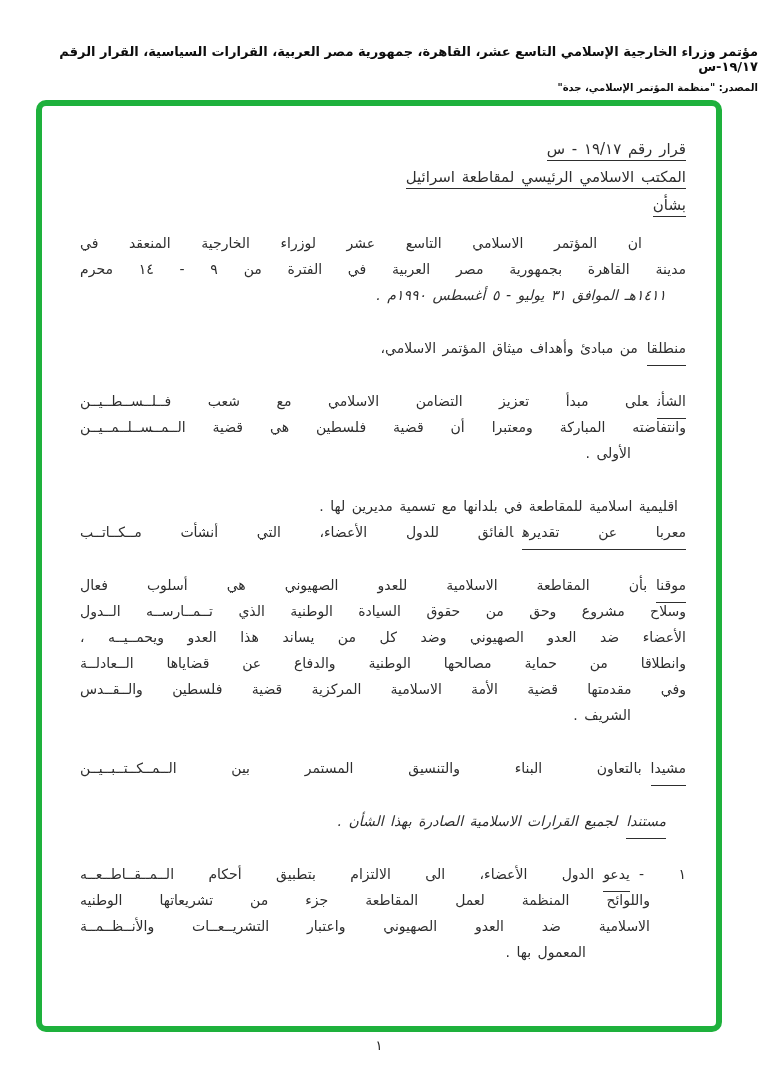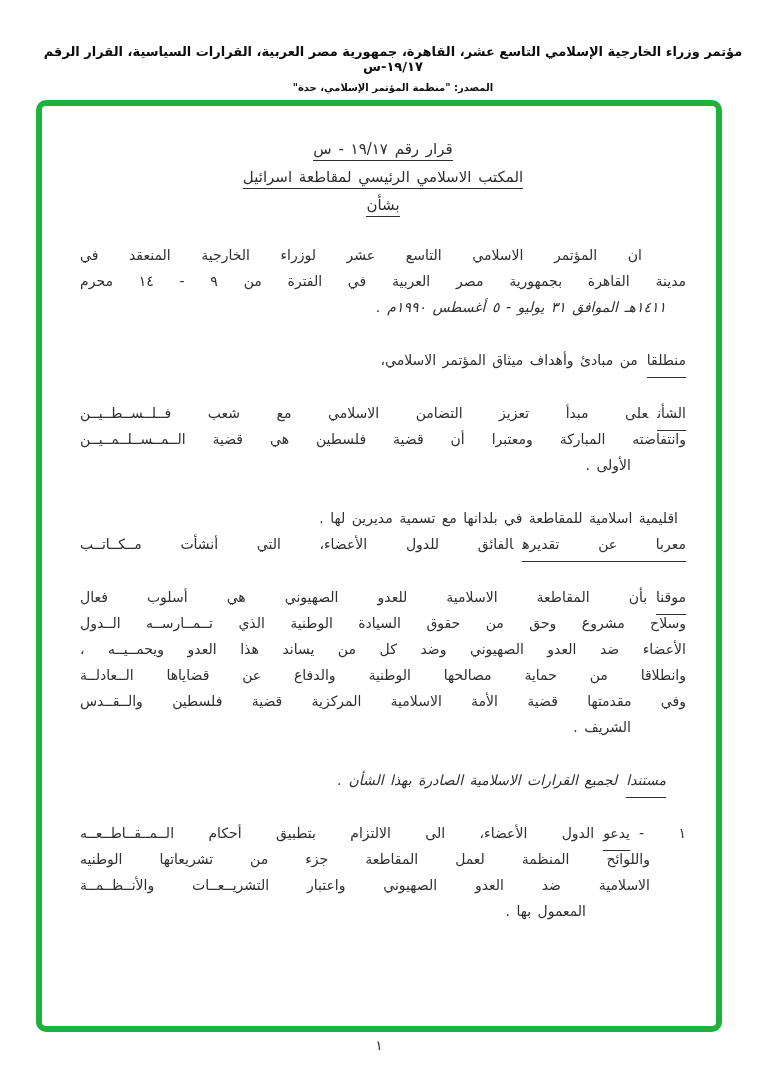--- a/index.html
+++ b/index.html
@@ -6,40 +6,40 @@
   html,body { background:#ffffff; }
   .page {
     position:relative;
     width:758px; height:1078px;
     background:#ffffff;
     font-family:"DejaVu Sans", sans-serif;
     color:#262626;
     overflow:hidden;
   }
   
-  .hdr { position:absolute; top:44px; left:0; right:0; text-align:center; direction:rtl; color:#0d0d0d;margin-left:28px; }
+  .hdr { position:absolute; top:44px; left:0; right:0; text-align:right; direction:rtl; color:#0d0d0d;margin-left:28px; }
   .hdr-l1 { font-size:13px; font-weight:bold; letter-spacing:0; }
   .hdr-l2 { font-size:10px; font-weight:bold; margin-top:8px; }
   
   .frame {
     position:absolute; left:36px; top:100px;
     width:686px; height:932px;
     border:6px solid #1eb13c;
     border-radius:10px;
     background:#ffffff;
   }
   
   .doc {
     direction:rtl;
     padding:34px 30px 0 38px;
     font-size:14px;
     color:#2e2e2e;
     word-spacing:2px;
   }
-  .title-block { text-align:center; margin-bottom:28px; }
+  .title-block { margin-bottom:16px; }
   .t { font-size:15px; margin-bottom:10px; }
   .u2 { border-bottom:1px solid #2e2e2e; padding-bottom:2px; }
   .para { margin-bottom:27px; }
   .line { line-height:26px; min-height:26px; }
   .j { text-align:justify; text-align-last:justify; }
   .r { text-align:right; }
   .i1 { padding-right:44px; }   
   .i2 { padding-right:55px; }   
   .i3 { padding-right:100px; }  
   .i4 { padding-right:20px;font-style:italic; }   
@@ -93,20 +93,21 @@
       <div class="para">
         <div class="line j"><span class="u">موقنا</span><span>بأن المقاطعة الاسلامية للعدو الصهيوني هي أسلوب فعال</span></div>
         <div class="line j">وسلاح مشروع وحق من حقوق السيادة الوطنية الذي تــمــارســه الــدول</div>
         <div class="line j">الأعضاء ضد العدو الصهيوني وضد كل من يساند هذا العدو ويحمــيــه ،</div>
         <div class="line j">وانطلاقا من حماية مصالحها الوطنية والدفاع عن قضاياها الــعادلــة</div>
         <div class="line j">وفي مقدمتها قضية الأمة الاسلامية المركزية قضية فلسطين والــقــدس</div>
         <div class="line r i2">الشريف .</div>
       </div>
 
       <div class="para">
+        <div class="line j"><span class="u">مشيدا</span><span>بالتعاون البناء والتنسيق المستمر بين الــمــكــتــبــيــن</span></div>
       </div>
 
       <div class="para">
         <div class="line r i4"><span class="u">مستندا</span><span>لجميع القرارات الاسلامية الصادرة بهذا الشأن .</span></div>
       </div>
 
       <div class="para">
         <div class="line j"><span class="marker">١ -</span><span class="u">يدعو</span><span>الدول الأعضاء، الى الالتزام بتطبيق أحكام الــمــقــاطــعــه</span></div>
         <div class="line j hang">واللوائح المنظمة لعمل المقاطعة جزء من تشريعاتها الوطنيه</div>
         <div class="line j hang">الاسلامية ضد العدو الصهيوني واعتبار التشريــعــات والأنــظــمــة</div>

